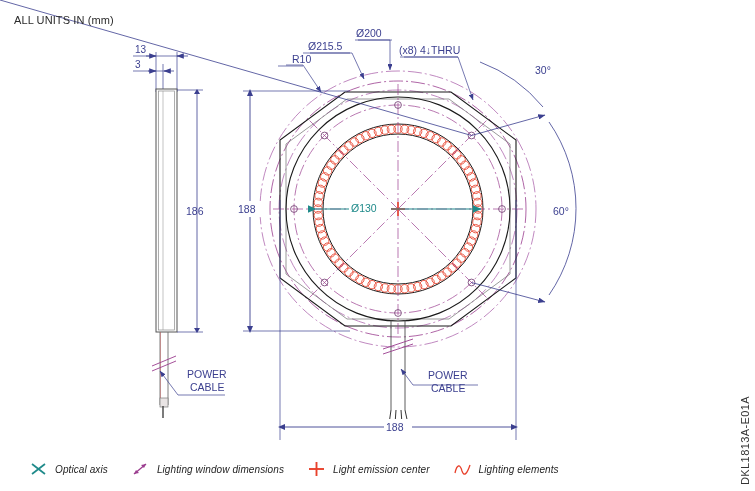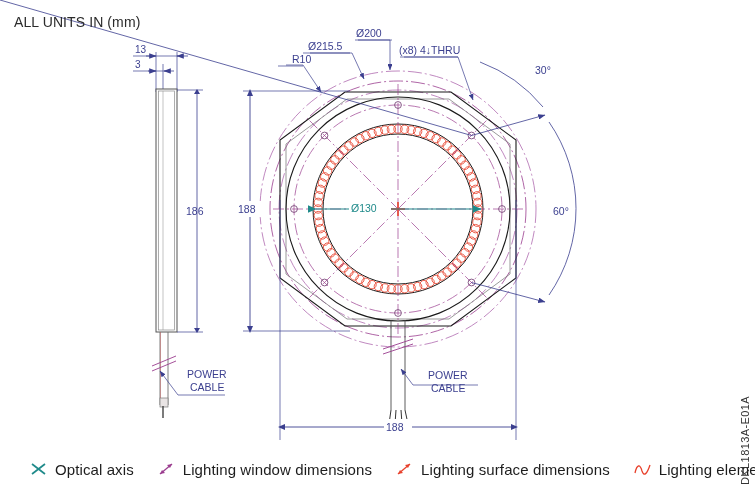--- a/index.html
+++ b/index.html
@@ -18,21 +18,21 @@
   #drawing-root {
     position: absolute;
     left: 0; top: 0;
     width: 755px;
     height: 491px;
   }
   .units-note {
     position: absolute;
     left: 14px;
     top: 14px;
-    font-size: 14px;
+    font-size: 11px;
     color: #2b2b2b;
     letter-spacing: 0.1px;
     white-space: nowrap;
   }
   .partcode {
     position: absolute;
     right: 4px;
     bottom: 6px;
     font-size: 11px;
     color: #333333;
@@ -52,21 +52,22 @@
     gap: 0px;
   }
   .legend-item {
     display: flex;
     align-items: center;
     gap: 5px;
     margin-right: 22px;
     white-space: nowrap;
   }
   .legend-label {
-    font-size: 15px;
+    font-size: 10px;
+    font-style: italic;
     color: #1d1d1d;
     letter-spacing: 0.1px;
   }
   .legend-icon {
     width: 22px;
     height: 16px;
     display: inline-block;
     flex: 0 0 auto;
   }
   svg { display: block; }
@@ -354,31 +355,30 @@
       <span class="legend-icon">
         <svg width="22" height="16" viewBox="0 0 22 16">
           <line x1="4" y1="13" x2="16" y2="3" stroke="#9b3d8f" stroke-width="1.3"></line>
           <path d="M16,3 L11,4 L14,7 z" fill="#9b3d8f"></path>
           <path d="M4,13 L9,12 L6,9 z" fill="#9b3d8f"></path>
         </svg>
       </span>
       <span class="legend-label">Lighting window dimensions</span>
     </div>
 
-
     <div class="legend-item">
       <span class="legend-icon">
         <svg width="22" height="16" viewBox="0 0 22 16">
-          <line x1="4" y1="13" x2="16" y2="3" stroke="#e8412c" stroke-width="1.3"></line>
-          <path d="M16,3 L11,4 L14,7 z" fill="#e8412c"></path>
-          <path d="M4,13 L9,12 L6,9 z" fill="#e8412c"></path>
+          <line x1="3" y1="8" x2="18" y2="8" stroke="#e8412c" stroke-width="1.9"></line>
+          <line x1="10.5" y1="1" x2="10.5" y2="15" stroke="#e8412c" stroke-width="1.9"></line>
         </svg>
       </span>
-      <span class="legend-label">Lighting surface dimensions</span>
+      <span class="legend-label">Light emission center</span>
     </div>
+
 
     <div class="legend-item">
       <span class="legend-icon">
         <svg width="22" height="16" viewBox="0 0 22 16">
           <path d="M3,12 C5,3 8,3 10,10 C12,16 15,13 18,4" fill="none" stroke="#e8412c" stroke-width="1.3"></path>
         </svg>
       </span>
       <span class="legend-label">Lighting elements</span>
     </div>
   </div>

